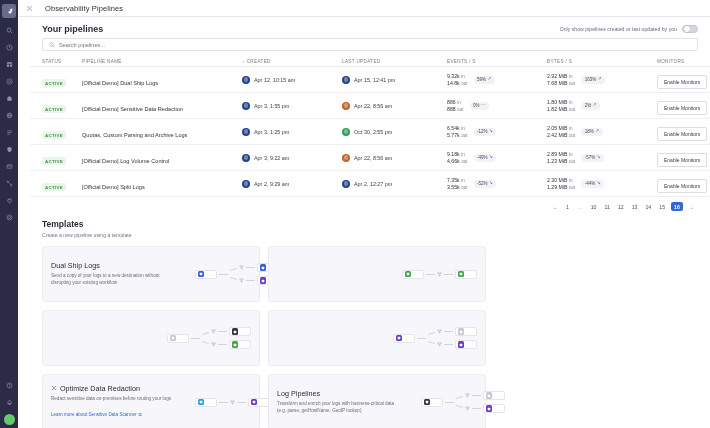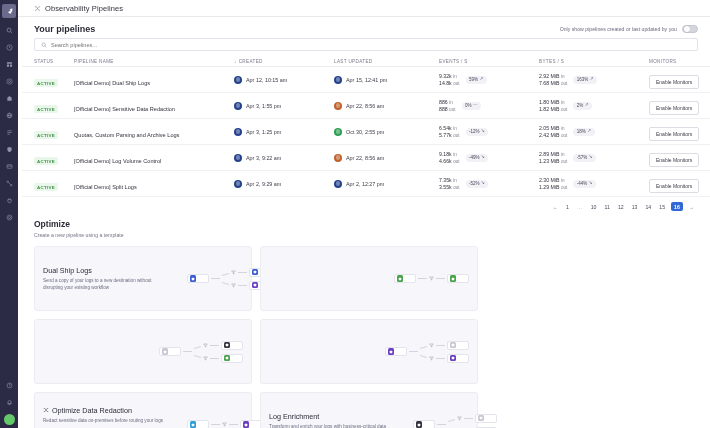--- a/index.html
+++ b/index.html
@@ -35,27 +35,27 @@
   .rail-avatar {
     width: 11px; height: 11px; border-radius: 50%;
     background: #63c96a; margin-top: 3px;
   }
 
   
   .main { flex: 1 1 auto; display: flex; flex-direction: column; background: #fff; overflow: hidden; }
 
   .topbar {
     height: 17px; flex: 0 0 17px; border-bottom: 1px solid #e8e8ed;
-    display: flex; align-items: center; padding-left: 16px; gap: 4px;
+    display: flex; align-items: center; padding-left: 8px; gap: 12px;
     background: #fff;
   }
   .topbar .tb-ico { color: #7b7b94; display: flex; align-items: center; }
   .topbar-title { font-size: 7.5px; color: #32323e; letter-spacing: .1px; }
 
-  .content { flex: 1 1 auto; overflow: hidden; padding: 0 0 0 4px; }
+  .content { flex: 1 1 auto; overflow: hidden; padding: 0 0 0 12px; }
 
   .sec-head {
     display: flex; align-items: center; justify-content: space-between;
     padding: 7px 12px 4px 12px;
   }
   .sec-title { font-size: 9px; font-weight: bold; color: #2b2b37; }
   .toggle-wrap { display: flex; align-items: center; gap: 5px; }
   .toggle-label { font-size: 5.2px; color: #6c6c80; }
   .toggle {
     width: 16px; height: 8.5px; border-radius: 5px; background: #d6d6e0;
@@ -159,21 +159,21 @@
   .tpl-head { padding: 8px 12px 1px 12px; }
   .tpl-title { font-size: 8.5px; font-weight: bold; color: #2b2b37; }
   .tpl-sub { font-size: 5.2px; color: #74748a; margin-top: 3px; }
 
   .tpl-grid {
     display: flex; flex-wrap: wrap; gap: 8px;
     padding: 7px 12px 10px 12px;
   }
   .tpl-card {
     background: #f6f6fb; border: 1px solid #ececf3; border-radius: 3px;
-    width: 218px; height: 65px; padding: 7px 8px;
+    width: 218px; height: 56px; padding: 7px 8px;
     display: flex; align-items: center; justify-content: space-between;
     gap: 20px;
   }
   .tpl-left { width: 124px; flex: 0 0 124px; }
   .tpl-name {
     font-size: 7.2px; color: #2b2b37; margin-bottom: 3px;
     display: flex; align-items: center; gap: 3px;
   }
   .tpl-desc { font-size: 4.6px; color: #6d6d83; line-height: 1.45; }
   .tpl-link { font-size: 4.6px; color: #3268d6; margin-top: 2px; display:inline-flex; gap:2px; align-items:center;}
@@ -528,21 +528,21 @@
           <span class="pg ">11</span>
           <span class="pg ">12</span>
           <span class="pg ">13</span>
           <span class="pg ">14</span>
           <span class="pg ">15</span>
           <span class="pg cur">16</span>
           <span class="pg nav">→</span>
         </div>
 
       <div class="tpl-head">
-        <div class="tpl-title">Optimize</div>
+        <div class="tpl-title">Templates</div>
         <div class="tpl-sub">Create a new pipeline using a template</div>
       </div>
       <div class="tpl-grid" id="tpl-grid">
           <div class="tpl-card">
     <div class="tpl-left">
       <div class="tpl-name">
                 <span>Dual Ship Logs</span>
               </div>
       <div class="tpl-desc">Send a copy of your logs to a new destination without disrupting your existing workflow</div>
 
@@ -750,21 +750,21 @@
                       <rect x="1.5" y="1.5" width="5" height="5" rx="1"></rect>
                     </svg>
                   </span>
                 </span>
               </div>
             </div>
           </div>
           <div class="tpl-card">
     <div class="tpl-left">
       <div class="tpl-name">
-                <span>Log Enrichment</span>
+                <span>Log Pipelines</span>
               </div>
       <div class="tpl-desc">Transform and enrich your logs with business-critical data (e.g. parse, getHostName, GeoIP lookup)</div>
 
     </div>
     <div class="tpl-dia">
               <div class="dia-row">
       <span class="node">
                   <span class="chip dark">
                     <svg width="4" height="4" viewBox="0 0 8 8" fill="#fff">
                       <rect x="1.5" y="1.5" width="5" height="5" rx="1"></rect>

